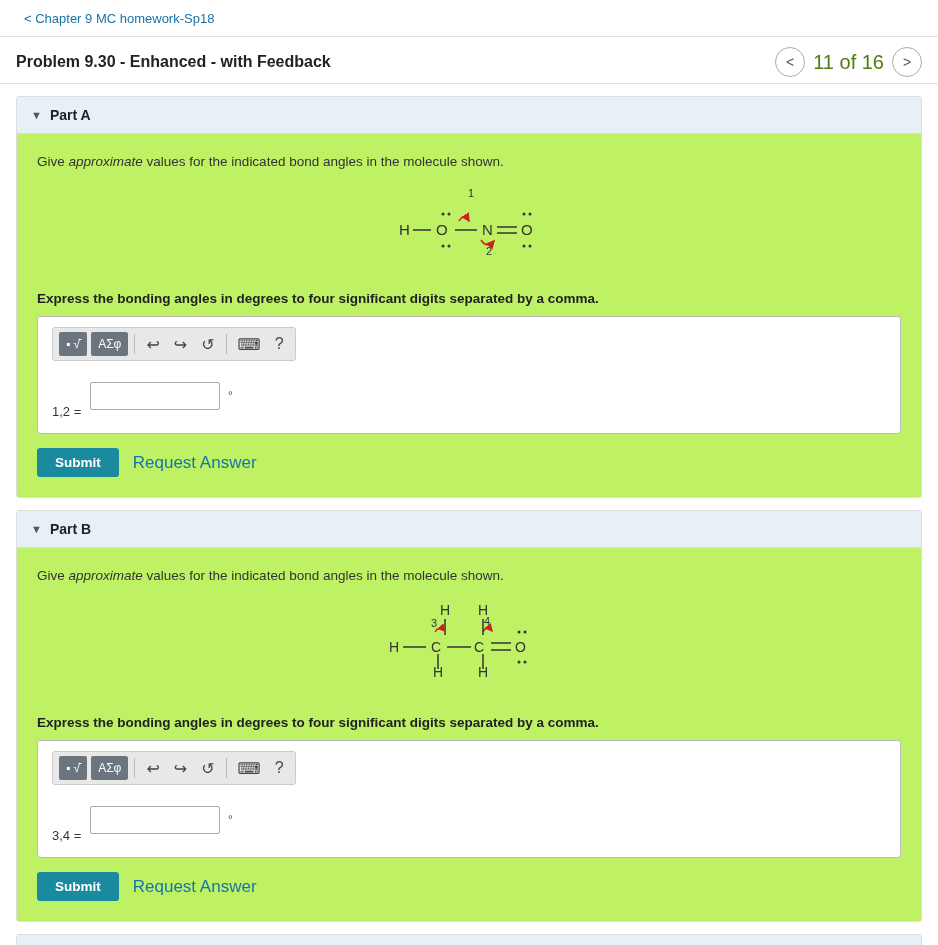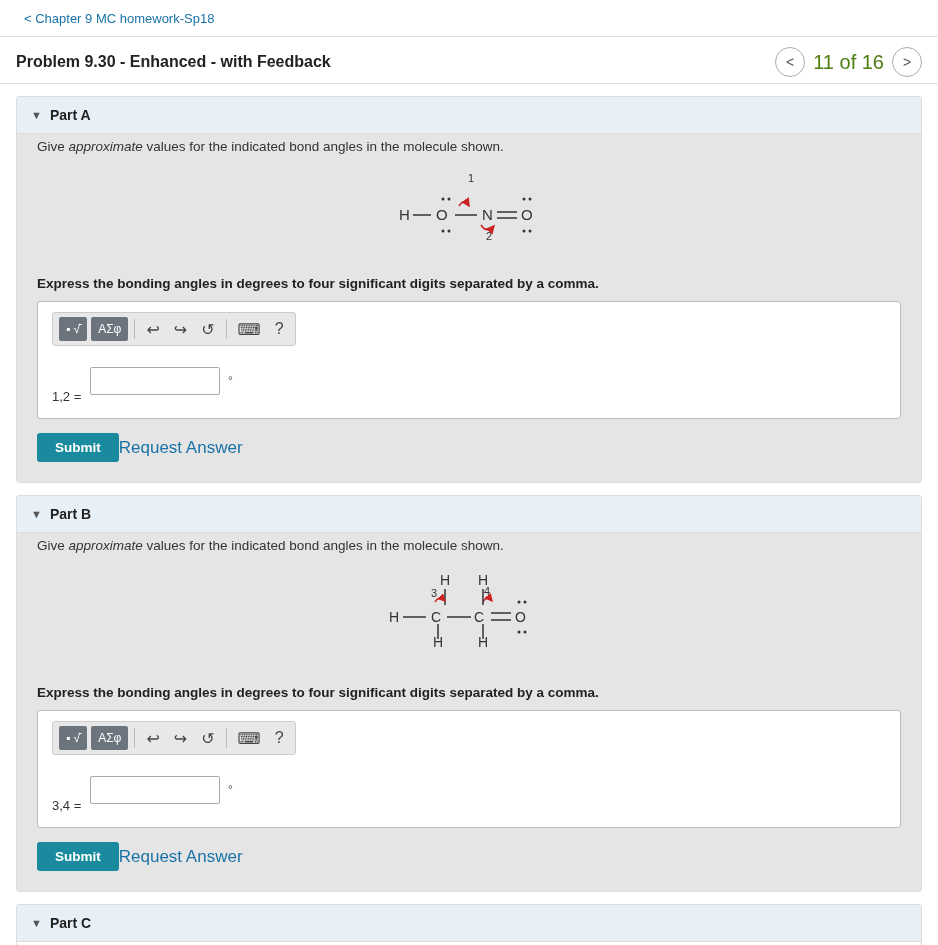--- a/index.html
+++ b/index.html
@@ -74,22 +74,22 @@
       font-size: 11px;
       color: #555;
     }
     .part-header .part-label {
       font-weight: bold;
       font-size: 14px;
       color: #222;
     }
 
     .part-body {
-      padding: 5px 20px 20px;
-      background: #e5e5e5;
+      padding: 20px 20px 20px;
+      background: #bef264;
     }
 
     .instruction-text {
       font-size: 13.5px;
       color: #333;
       margin-bottom: 14px;
     }
     .instruction-text em {
       font-style: italic;
     }
@@ -184,21 +184,21 @@
       font-size: 13px;
     }
     .degree-symbol {
       font-size: 12px;
       color: #555;
     }
 
     .action-row {
       display: flex;
       align-items: center;
-      gap: 0;
+      gap: 14px;
       margin-top: 9px;
     }
     .submit-btn {
       background: #1a8a9e;
       color: #fff;
       border: none;
       border-radius: 3px;
       padding: 7px 18px;
       font-size: 13.5px;
       cursor: pointer;

